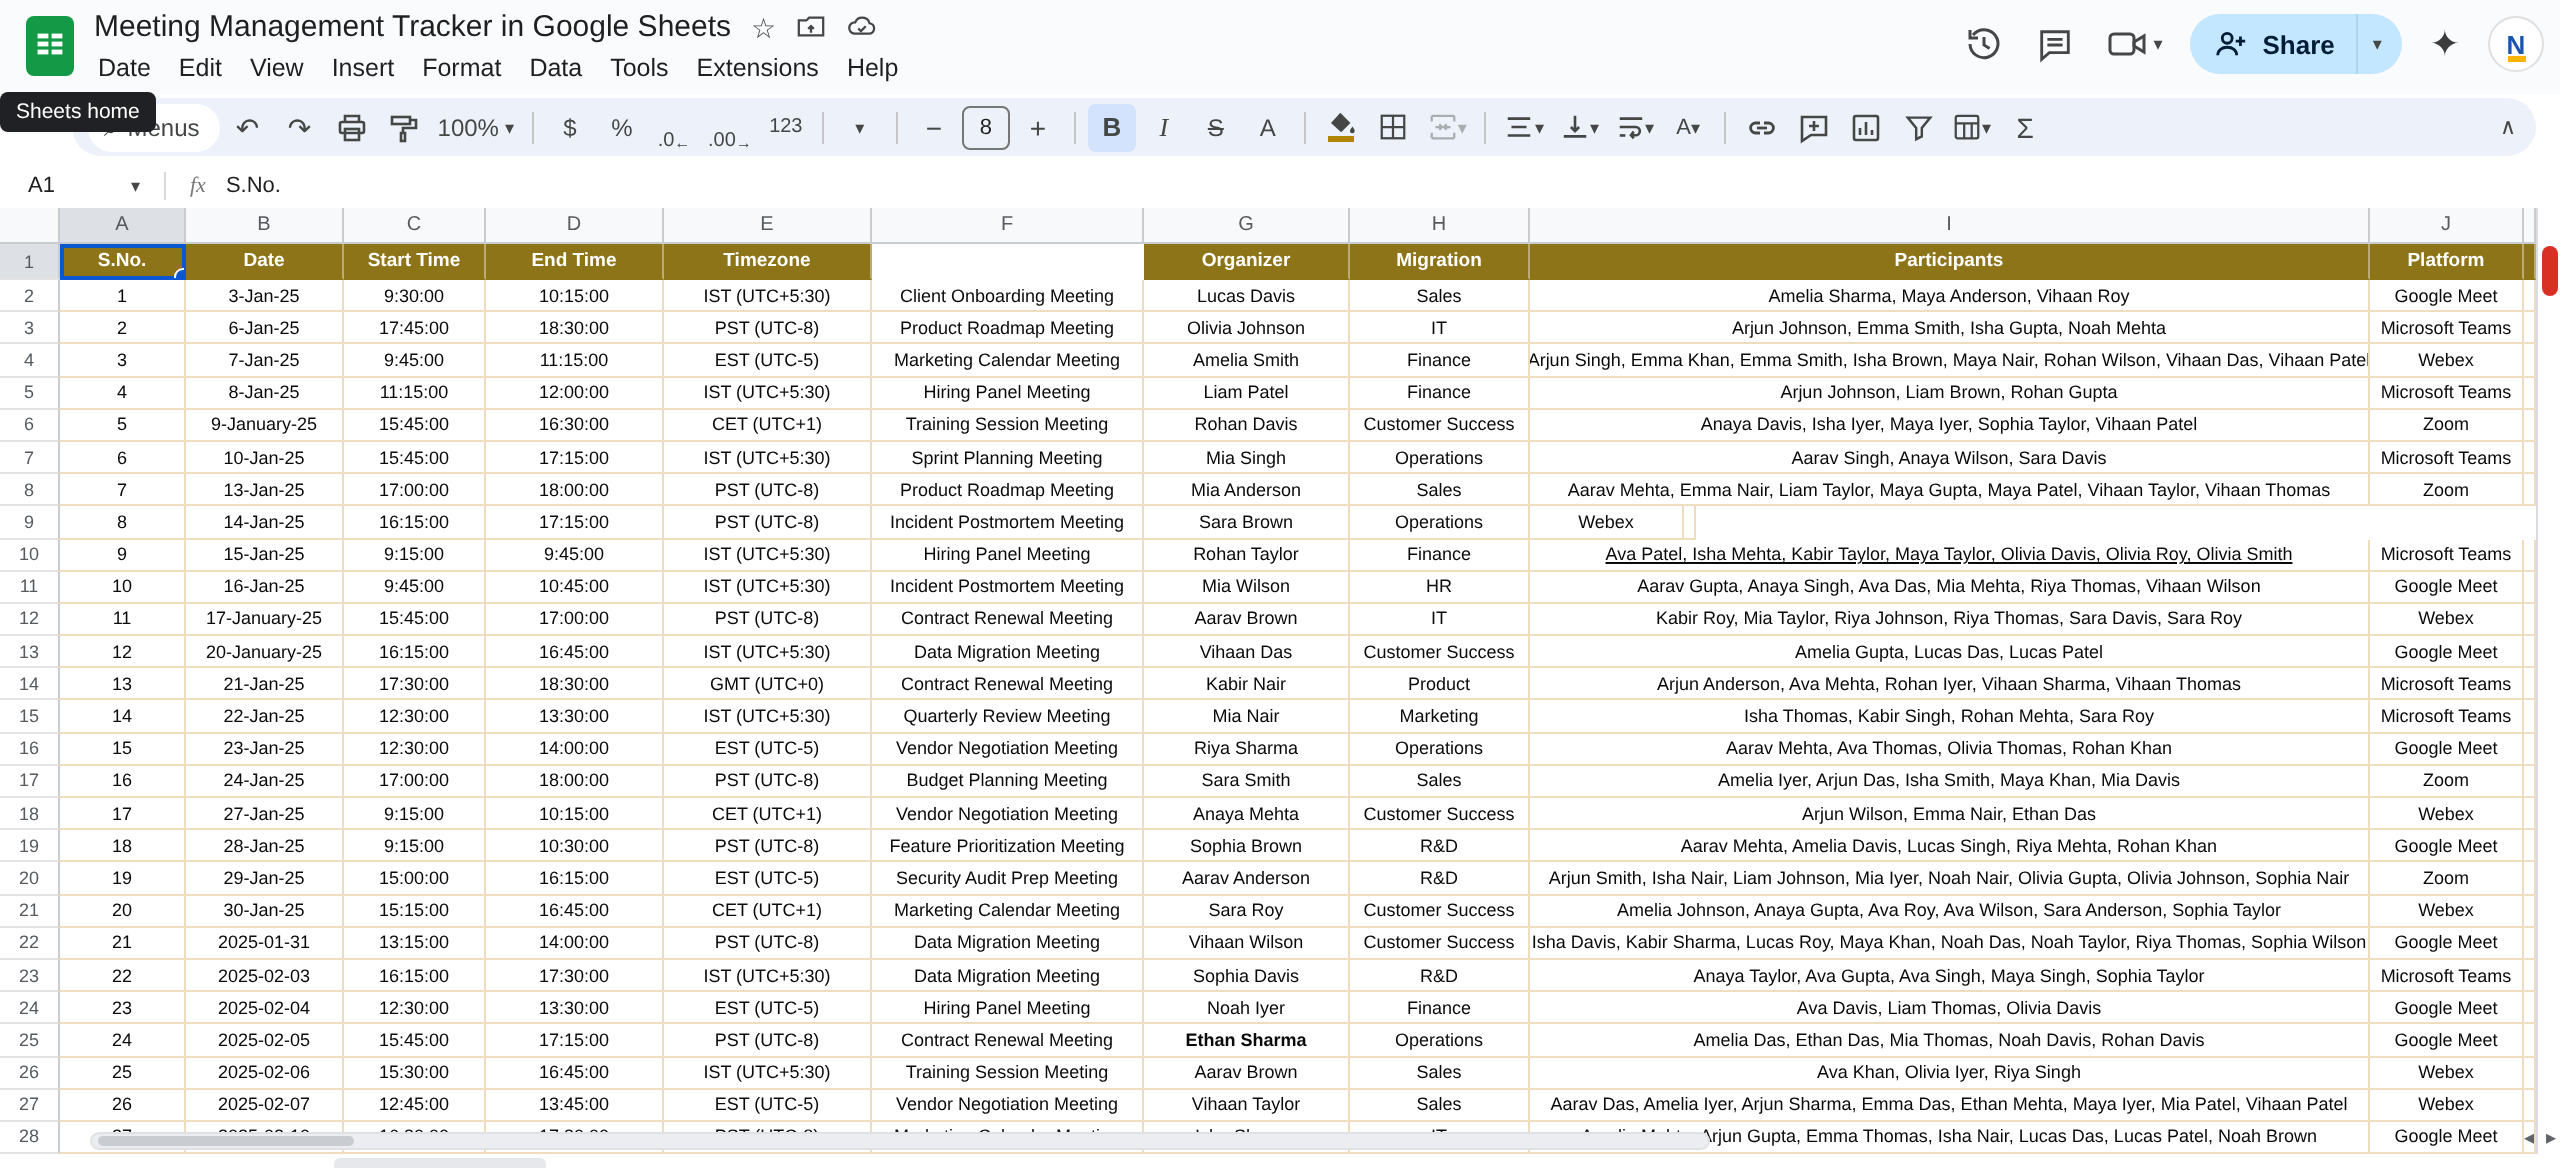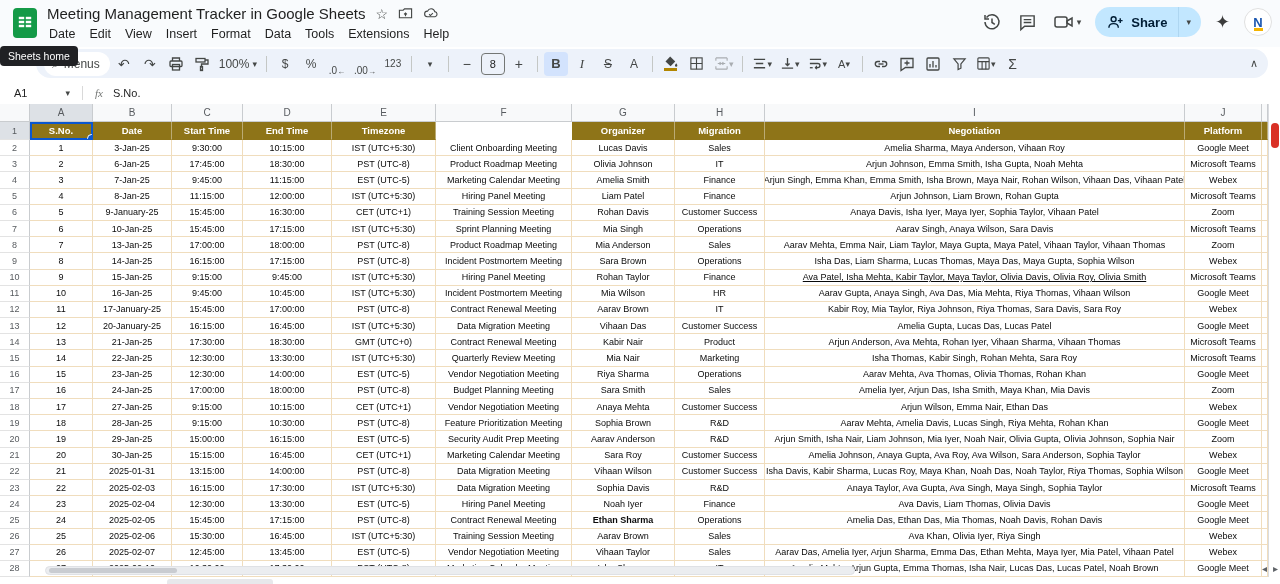--- a/index.html
+++ b/index.html
@@ -320,21 +320,21 @@
         <div class="row thead">
           <div class="rowh hl">1</div>
           <div class="cell sel" style="width: 63px;">S.No.</div>
           <div class="cell" style="width: 79px;">Date</div>
           <div class="cell" style="width: 71px;">Start Time</div>
           <div class="cell" style="width: 89px;">End Time</div>
           <div class="cell" style="width: 104px;">Timezone</div>
           <div class="cell" style="width: 136px; margin-top: 37px;">Meeting Title</div>
           <div class="cell" style="width: 103px;">Organizer</div>
           <div class="cell" style="width: 90px;">Migration</div>
-          <div class="cell" style="width: 420px;">Negotiation</div>
+          <div class="cell" style="width: 420px;">Participants</div>
           <div class="cell" style="width: 77px;">Platform</div>
           <div class="cell" style="width: 6px;"></div>
         </div>
         <div class="row">
           <div class="rowh">2</div>
           <div class="cell" style="width: 63px;">1</div>
           <div class="cell" style="width: 79px;">3-Jan-25</div>
           <div class="cell" style="width: 71px;">9:30:00</div>
           <div class="cell" style="width: 89px;">10:15:00</div>
           <div class="cell" style="width: 104px;">IST (UTC+5:30)</div>
@@ -432,21 +432,20 @@
         <div class="row">
           <div class="rowh">9</div>
           <div class="cell" style="width: 63px;">8</div>
           <div class="cell" style="width: 79px;">14-Jan-25</div>
           <div class="cell" style="width: 71px;">16:15:00</div>
           <div class="cell" style="width: 89px;">17:15:00</div>
           <div class="cell" style="width: 104px;">PST (UTC-8)</div>
           <div class="cell" style="width: 136px;">Incident Postmortem Meeting</div>
           <div class="cell" style="width: 103px;">Sara Brown</div>
           <div class="cell" style="width: 90px;">Operations</div>
-          <div class="cell" style="width: 420px;">Isha Das, Liam Sharma, Lucas Thomas, Maya Das, Maya Gupta, Sophia Wilson</div>
           <div class="cell" style="width: 77px;">Webex</div>
           <div class="cell" style="width: 6px;"></div>
         </div>
         <div class="row">
           <div class="rowh">10</div>
           <div class="cell" style="width: 63px;">9</div>
           <div class="cell" style="width: 79px;">15-Jan-25</div>
           <div class="cell" style="width: 71px;">9:15:00</div>
           <div class="cell" style="width: 89px;">9:45:00</div>
           <div class="cell" style="width: 104px;">IST (UTC+5:30)</div>

